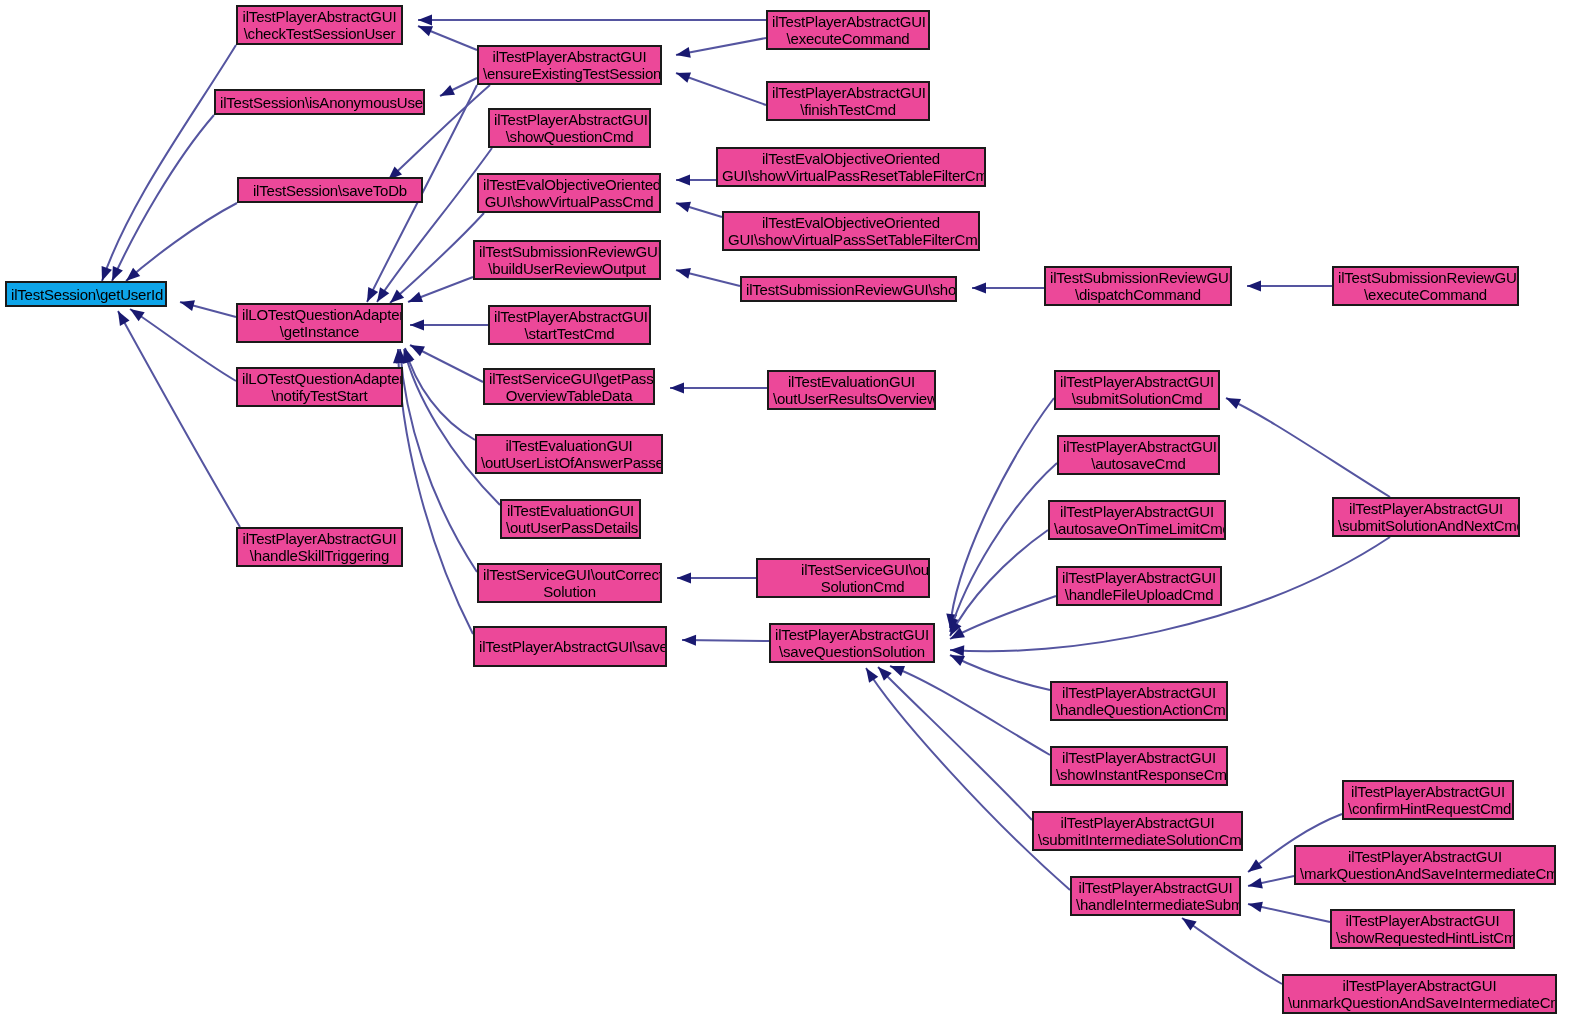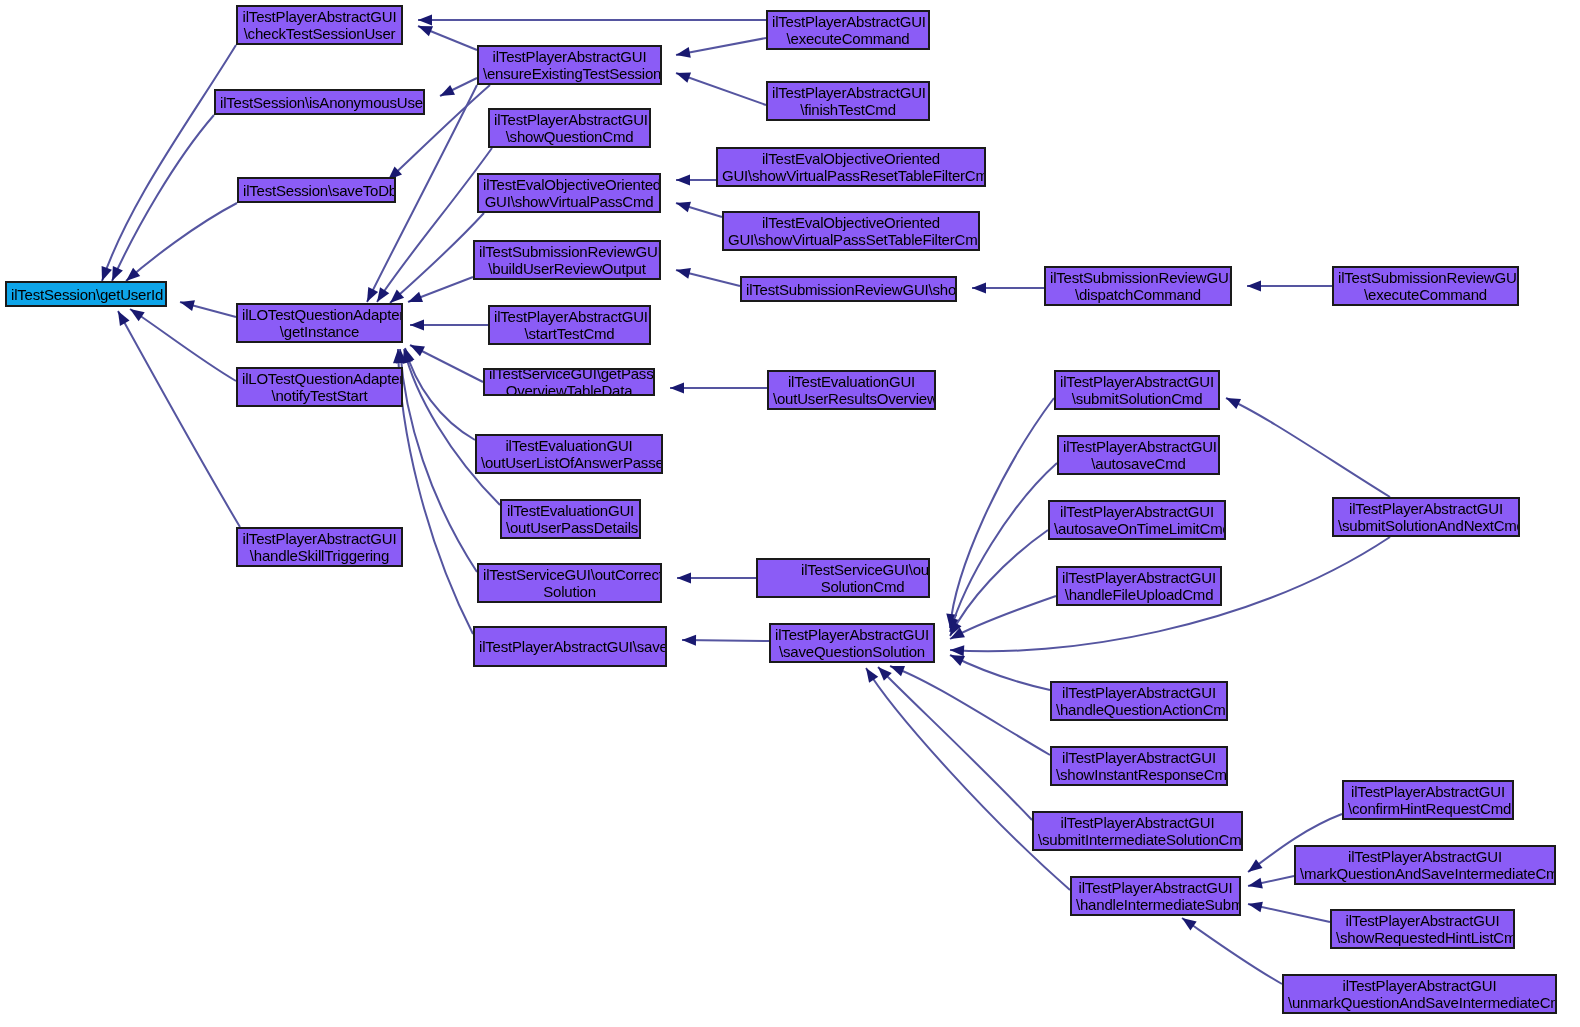--- a/index.html
+++ b/index.html
@@ -29,21 +29,21 @@
     stroke-width: 2;
   }
   .edge-head {
     fill: #191970;
     stroke: none;
   }
   .node-box {
     position: absolute;
     box-sizing: border-box;
     border: 2px solid #1a1a1a;
-    background: #8b5cf6;
+    background: #ec4899;
     color: #000000;
     display: flex;
     align-items: center;
     justify-content: center;
     text-align: center;
     font-family: "Liberation Sans", sans-serif;
     font-size: 15px;
     line-height: 17px;
     letter-spacing: -0.2px;
     white-space: pre-line;
@@ -152,38 +152,38 @@
       <path d="M 1330 922 L 1248 904" class="edge-line"></path>
       <polygon points="0,0 -14,-5.5 -14,5.5" class="edge-head" transform="translate(1248.00,904.00) rotate(-167.62)"></polygon>
       <path d="M 1282 984 C 1240 960 1200 930 1182 918" class="edge-line"></path>
       <polygon points="0,0 -14,-5.5 -14,5.5" class="edge-head" transform="translate(1182.00,918.00) rotate(-145.50)"></polygon>
     </svg>
   <div id="nodes-layer">
       <div class="node-box root" style="left: 5px; top: 281px; width: 162px; height: 26px;"><span class="node-label">ilTestSession\getUserId</span></div>
       <div class="node-box" style="left: 236px; top: 5px; width: 167px; height: 40px;"><span class="node-label">ilTestPlayerAbstractGUI
 \checkTestSessionUser</span></div>
       <div class="node-box" style="left: 214px; top: 89px; width: 211px; height: 26px;"><span class="node-label">ilTestSession\isAnonymousUser</span></div>
-      <div class="node-box" style="left: 237px; top: 177px; width: 159px; height: 26px;"><span class="node-label">ilTestSession\saveToDb</span></div>
+      <div class="node-box" style="left: 237px; top: 177px; width: 186px; height: 26px;"><span class="node-label">ilTestSession\saveToDb</span></div>
       <div class="node-box" style="left: 236px; top: 303px; width: 167px; height: 40px;"><span class="node-label">ilLOTestQuestionAdapter
 \getInstance</span></div>
       <div class="node-box" style="left: 236px; top: 367px; width: 167px; height: 40px;"><span class="node-label">ilLOTestQuestionAdapter
 \notifyTestStart</span></div>
       <div class="node-box" style="left: 236px; top: 527px; width: 167px; height: 40px;"><span class="node-label">ilTestPlayerAbstractGUI
 \handleSkillTriggering</span></div>
       <div class="node-box" style="left: 477px; top: 45px; width: 185px; height: 40px;"><span class="node-label">ilTestPlayerAbstractGUI
 \ensureExistingTestSession</span></div>
       <div class="node-box" style="left: 488px; top: 108px; width: 163px; height: 40px;"><span class="node-label">ilTestPlayerAbstractGUI
 \showQuestionCmd</span></div>
       <div class="node-box" style="left: 477px; top: 173px; width: 184px; height: 40px;"><span class="node-label">ilTestEvalObjectiveOriented
 GUI\showVirtualPassCmd</span></div>
       <div class="node-box" style="left: 473px; top: 240px; width: 188px; height: 40px;"><span class="node-label">ilTestSubmissionReviewGUI
 \buildUserReviewOutput</span></div>
       <div class="node-box" style="left: 488px; top: 305px; width: 163px; height: 40px;"><span class="node-label">ilTestPlayerAbstractGUI
 \startTestCmd</span></div>
-      <div class="node-box" style="left: 483px; top: 368px; width: 172px; height: 28px;"><span class="node-label">ilTestServiceGUI\getPass
+      <div class="node-box" style="left: 483px; top: 368px; width: 172px; height: 37px;"><span class="node-label">ilTestServiceGUI\getPass
 OverviewTableData</span></div>
       <div class="node-box" style="left: 475px; top: 434px; width: 188px; height: 40px;"><span class="node-label">ilTestEvaluationGUI
 \outUserListOfAnswerPasses</span></div>
       <div class="node-box" style="left: 500px; top: 499px; width: 141px; height: 40px;"><span class="node-label">ilTestEvaluationGUI
 \outUserPassDetails</span></div>
       <div class="node-box" style="left: 477px; top: 563px; width: 185px; height: 40px;"><span class="node-label">ilTestServiceGUI\outCorrect
 Solution</span></div>
       <div class="node-box" style="left: 473px; top: 626px; width: 194px; height: 41px;"><span class="node-label">ilTestPlayerAbstractGUI\save</span></div>
       <div class="node-box" style="left: 766px; top: 10px; width: 164px; height: 40px;"><span class="node-label">ilTestPlayerAbstractGUI
 \executeCommand</span></div>

